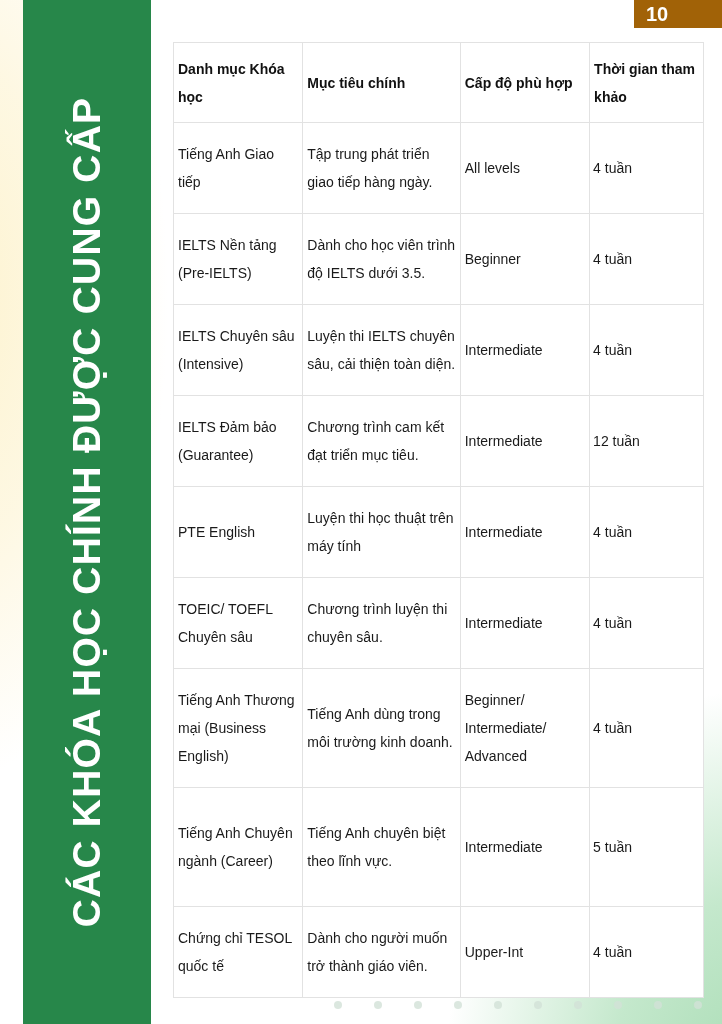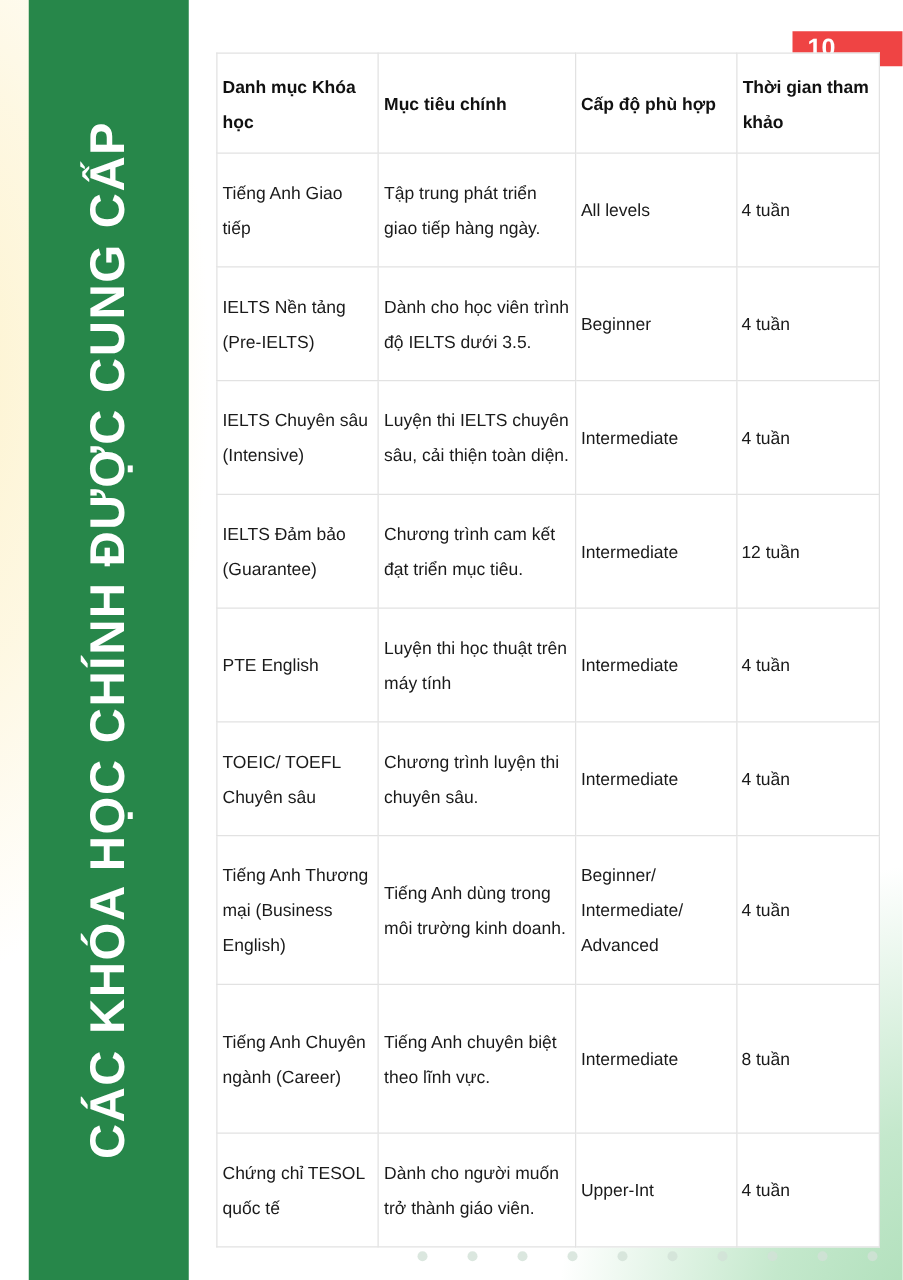--- a/index.html
+++ b/index.html
@@ -17,22 +17,22 @@
   }
   .side-title {
     position:absolute; left:87px; top:512px;
     transform:translate(-50%,-50%) rotate(-90deg);
     white-space:nowrap; color:#ffffff; font-weight:bold;
     font-size:39px; letter-spacing:1.2px;
     font-family:"Liberation Sans", sans-serif;
   }
   .page-num {
     position:absolute; left:634px; top:0; width:88px; height:28px;
-    background:#ef4444; color:#ffffff; font-weight:bold; font-size:20px;
-    line-height:28px; padding-left:12px; box-sizing:border-box;margin-top:25px;
+    background:#a16207; color:#ffffff; font-weight:bold; font-size:20px;
+    line-height:28px; padding-left:12px; box-sizing:border-box;
   }
   table.courses {
     position:absolute; left:173px; top:42px; width:531px;
     border-collapse:collapse; background:#ffffff;
     font-size:14px; color:#1a1a1a;
   }
   table.courses th, table.courses td {
     border:1px solid #e2e2e2; padding:0 4px 0 4px;
     vertical-align:middle; text-align:left; line-height:28px;
   }
@@ -105,21 +105,21 @@
     <tr class="r119">
       <td>Tiếng Anh Thương mại (Business English)</td>
       <td>Tiếng Anh dùng trong môi trường kinh doanh.</td>
       <td>Beginner/ Intermediate/ Advanced</td>
       <td class="c4">4 tuần</td>
     </tr>
     <tr class="r119">
       <td>Tiếng Anh Chuyên ngành (Career)</td>
       <td>Tiếng Anh chuyên biệt theo lĩnh vực.</td>
       <td>Intermediate</td>
-      <td class="c4">8 tuần</td>
+      <td class="c4">5 tuần</td>
     </tr>
     <tr class="r91">
       <td>Chứng chỉ TESOL quốc tế</td>
       <td>Dành cho người muốn trở thành giáo viên.</td>
       <td>Upper-Int</td>
       <td class="c4">4 tuần</td>
     </tr>
   </tbody>
 </table>
 

